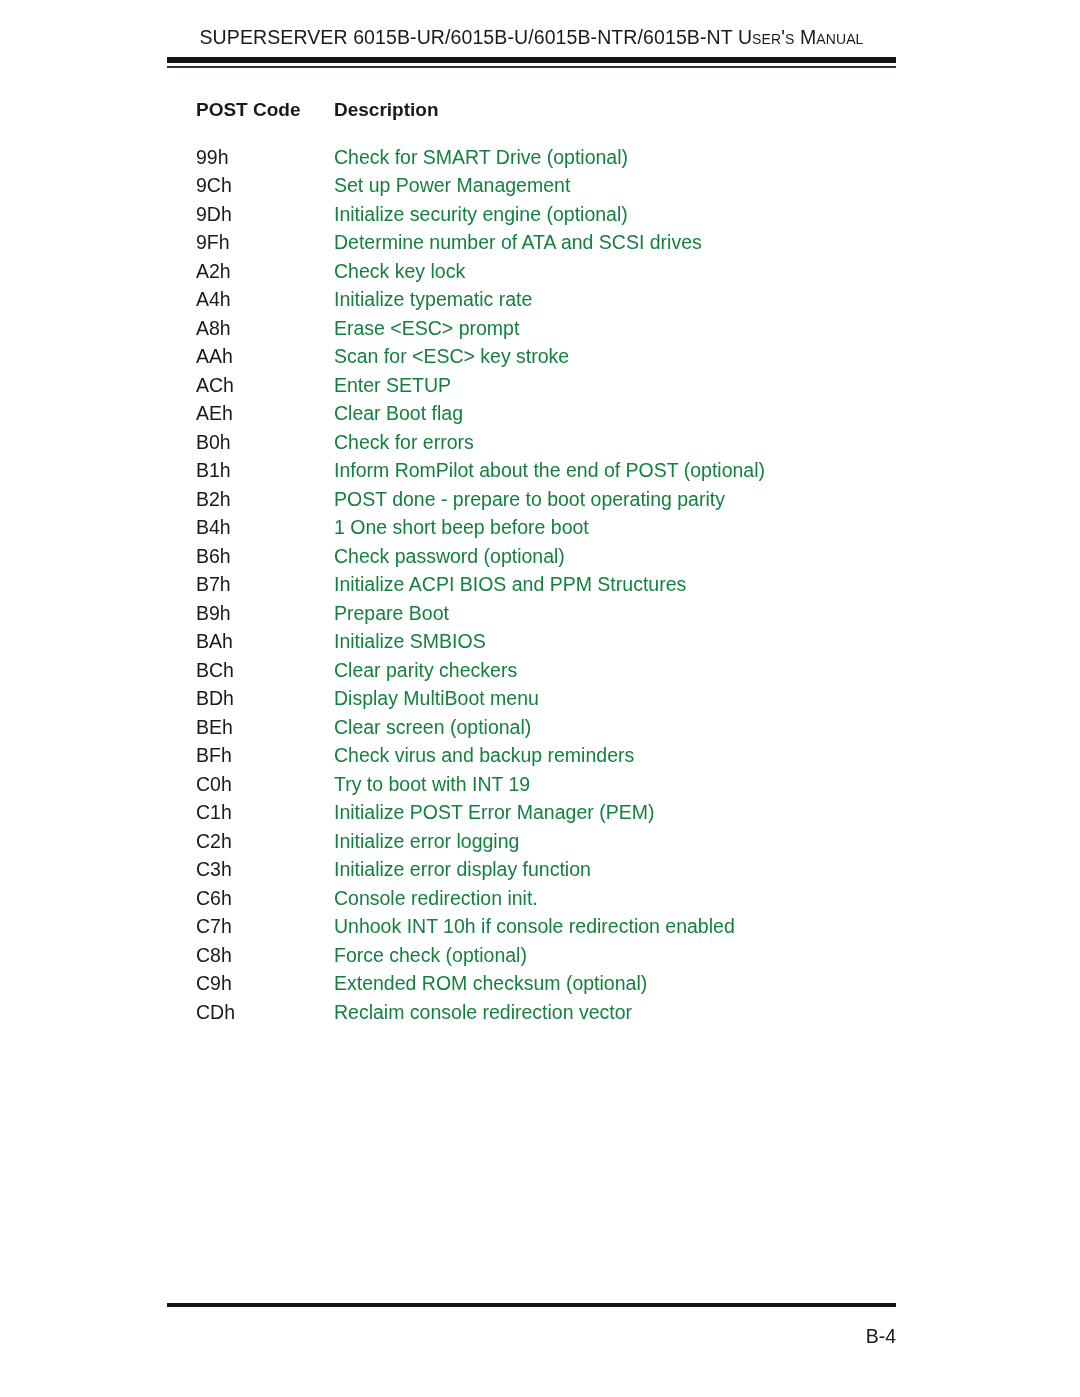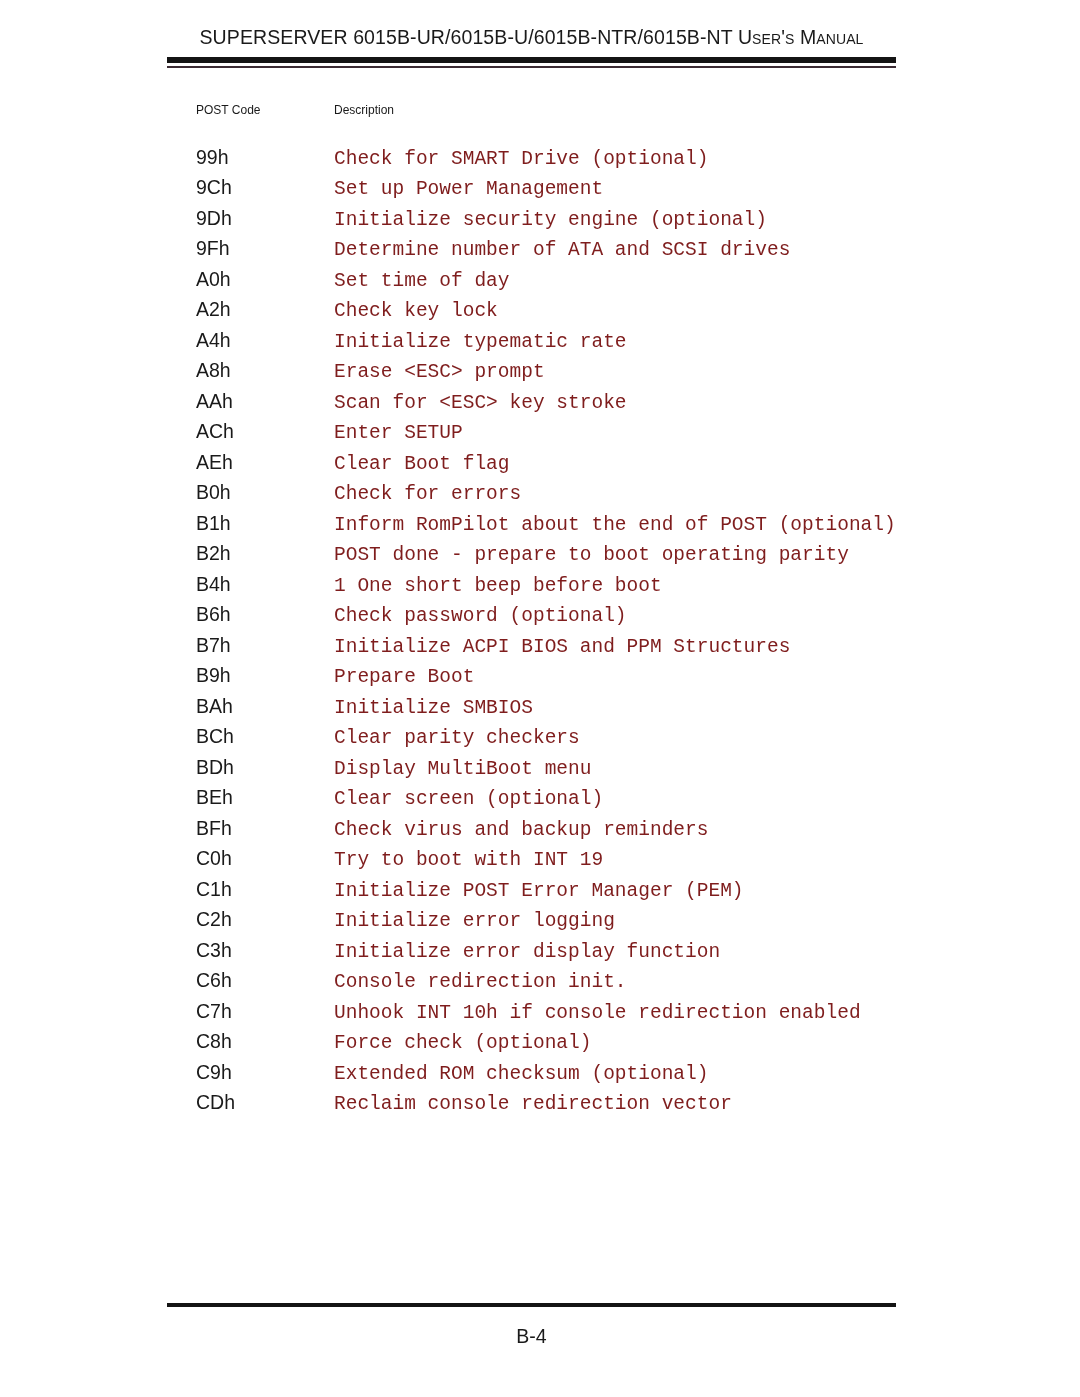--- a/index.html
+++ b/index.html
@@ -67,53 +67,52 @@
   .post-table th,
   .post-table td {
     padding: 0;
     text-align: left;
     vertical-align: baseline;
     font-size: 19.5px;
     line-height: 28.5px;
     white-space: nowrap;
   }
   .post-table th {
-    font-weight: normal;
-    font-size: 12px;
+    font-weight: bold;
+    font-size: 19px;
     padding-bottom: 18px;
   }
   .col-code {
     width: 138px;
   }
   .col-desc {
     width: 602px;
   }
   .cell-code {
     color: #1a1a1a;
   }
   .cell-desc {
-    color: #7f1d1d;
-    font-family: Liberation Mono, monospace;
+    color: #15803d;
   }
 
   
   .footer-rule {
     position: absolute;
     left: 167px;
     top: 1303px;
     width: 729px;
     height: 4px;
     background: #141414;
   }
   .footer-page {
     position: absolute;
     left: 167px;
     top: 1325px;
     width: 729px;
-    text-align: center;
+    text-align: right;
     font-size: 19.5px;
     color: #1a1a1a;
   }
 </style>
 </head>
 <body>
 
 <div class="page">
 
   <div class="page-header">
@@ -144,24 +143,20 @@
         </tr>
         <tr>
           <td class="cell-code">9Dh</td>
           <td class="cell-desc">Initialize security engine (optional)</td>
         </tr>
         <tr>
           <td class="cell-code">9Fh</td>
           <td class="cell-desc">Determine number of ATA and SCSI drives</td>
         </tr>
         <tr>
-          <td class="cell-code">A0h</td>
-          <td class="cell-desc">Set time of day</td>
-        </tr>
-        <tr>
           <td class="cell-code">A2h</td>
           <td class="cell-desc">Check key lock</td>
         </tr>
         <tr>
           <td class="cell-code">A4h</td>
           <td class="cell-desc">Initialize typematic rate</td>
         </tr>
         <tr>
           <td class="cell-code">A8h</td>
           <td class="cell-desc">Erase &lt;ESC&gt; prompt</td>

